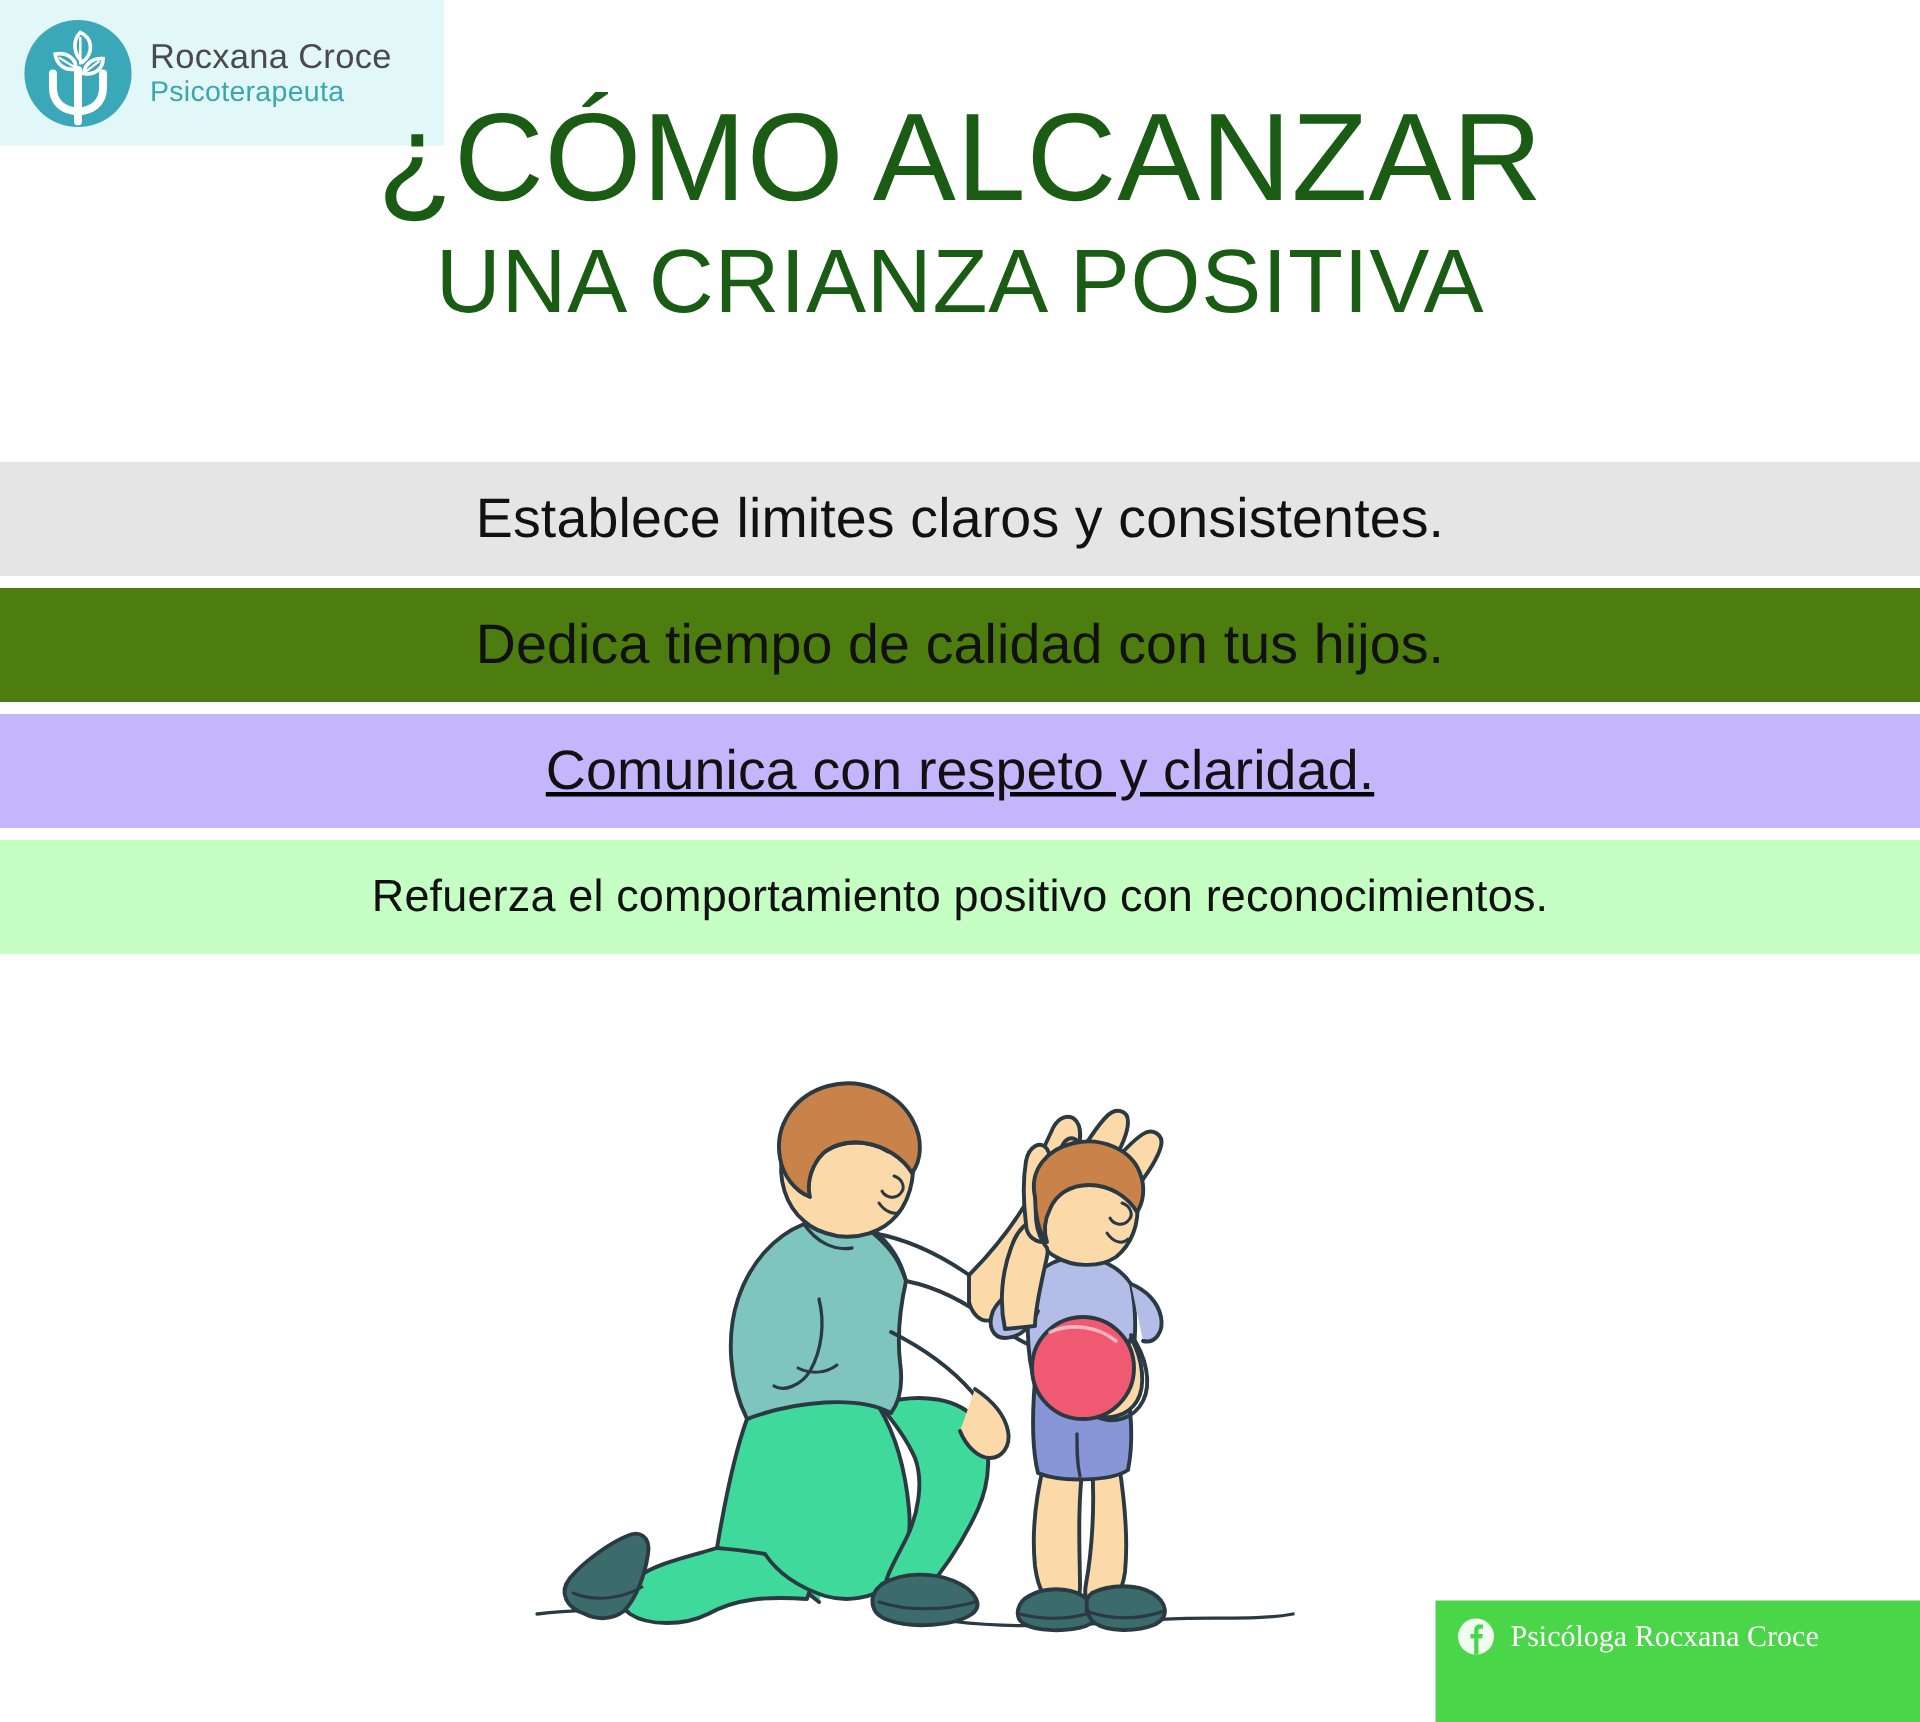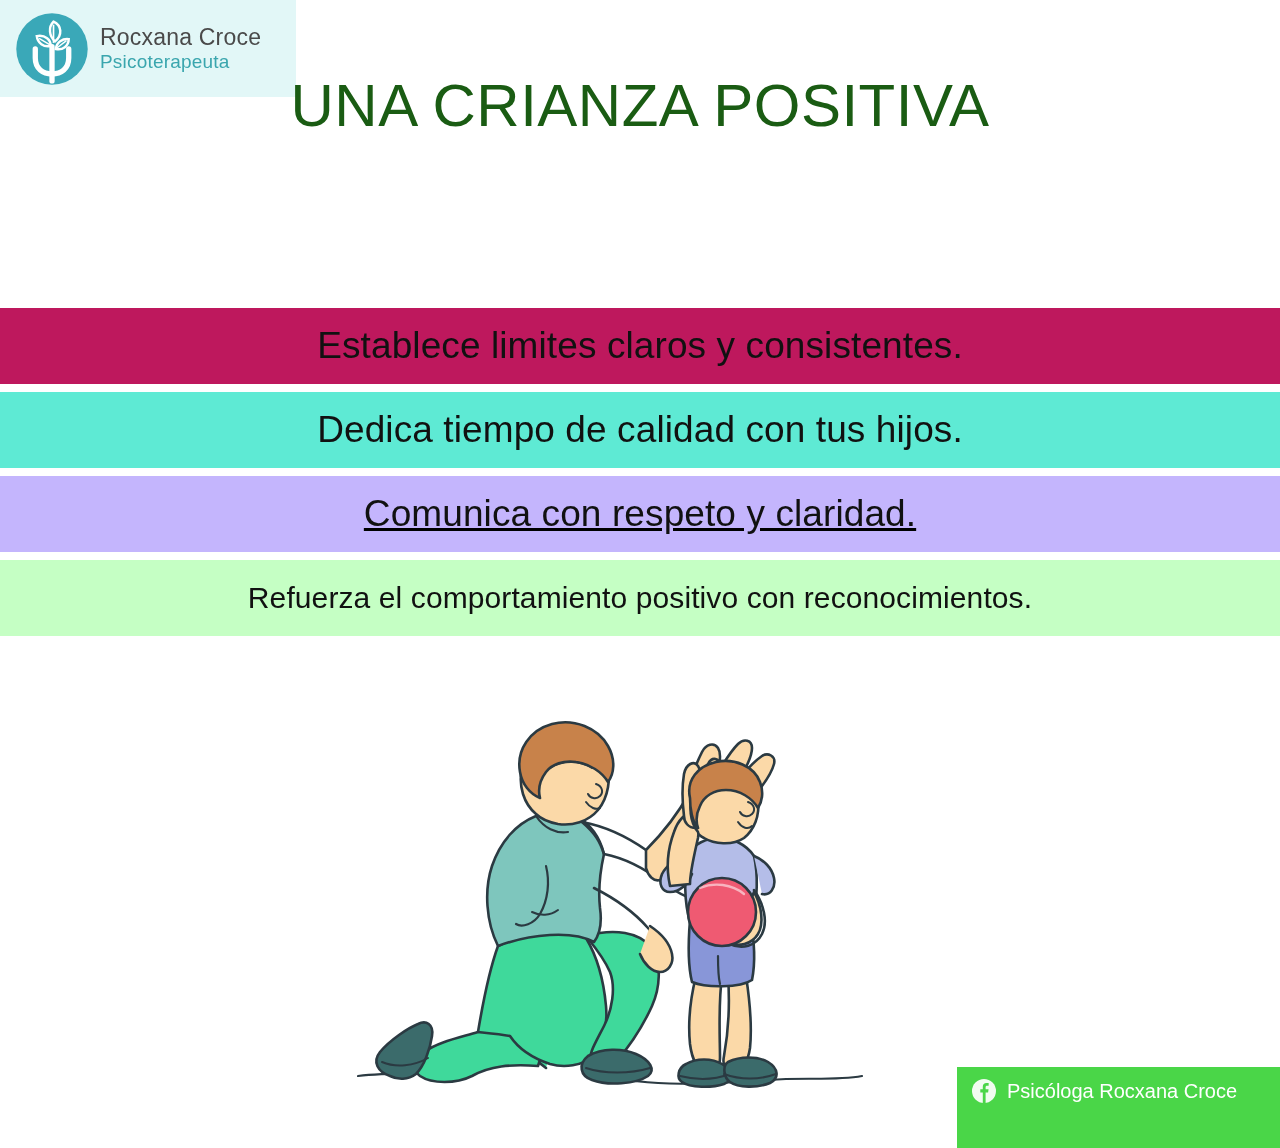--- a/index.html
+++ b/index.html
@@ -121,21 +121,21 @@
   .social-row {
     display: flex;
     align-items: center;
     height: 32px;
     margin-bottom: 2px;
   }
   .social-label {
     color: #ffffff;
     font-size: 20px;
     margin-left: 10px;
-    font-family: Liberation Sans, sans-serif;
+    font-family: Liberation Serif, serif;
     white-space: nowrap;
   }
   .social-icon { width: 26px; height: 26px; flex: 0 0 26px; }
 </style>
 </head>
 <body>
 
 <div class="logo-badge" style="background: rgb(226, 247, 247);">
   <div class="logo-mark">
     <svg width="76" height="76" viewBox="0 0 100 100" aria-hidden="true">
@@ -152,28 +152,29 @@
       <path d="M50 47 L50 92" fill="none" stroke="#ffffff" stroke-width="7" stroke-linecap="round"></path>
     </svg>
   </div>
   <div class="logo-text-wrap">
     <span class="logo-name">Rocxana Croce</span>
     <span class="logo-role">Psicoterapeuta</span>
   </div>
 </div>
 
 <div class="title-block" style="color: rgb(26, 92, 19);">
+  <span class="title-line l1">¿CÓMO ALCANZAR</span>
   <span class="title-line l2">UNA CRIANZA POSITIVA</span>
 </div>
 
 <div class="tips">
-  <div class="tip-bar b1" style="background: #be185d;">
+  <div class="tip-bar b1" style="background: #e5e5e5;">
     <span class="tip-text">Establece limites claros y consistentes.</span>
   </div>
-  <div class="tip-bar b2" style="background: #5eead4;">
+  <div class="tip-bar b2" style="background: #4d7c0f;">
     <span class="tip-text">Dedica tiempo de calidad con tus hijos.</span>
   </div>
   <div class="tip-bar b3" style="background: #c4b5fd; text-decoration: underline;">
     <span class="tip-text">Comunica con respeto y claridad.</span>
   </div>
   <div class="tip-bar b4" style="background: rgb(197, 255, 196);">
     <span class="tip-text">Refuerza el comportamiento positivo con reconocimientos.</span>
   </div>
 </div>
 

